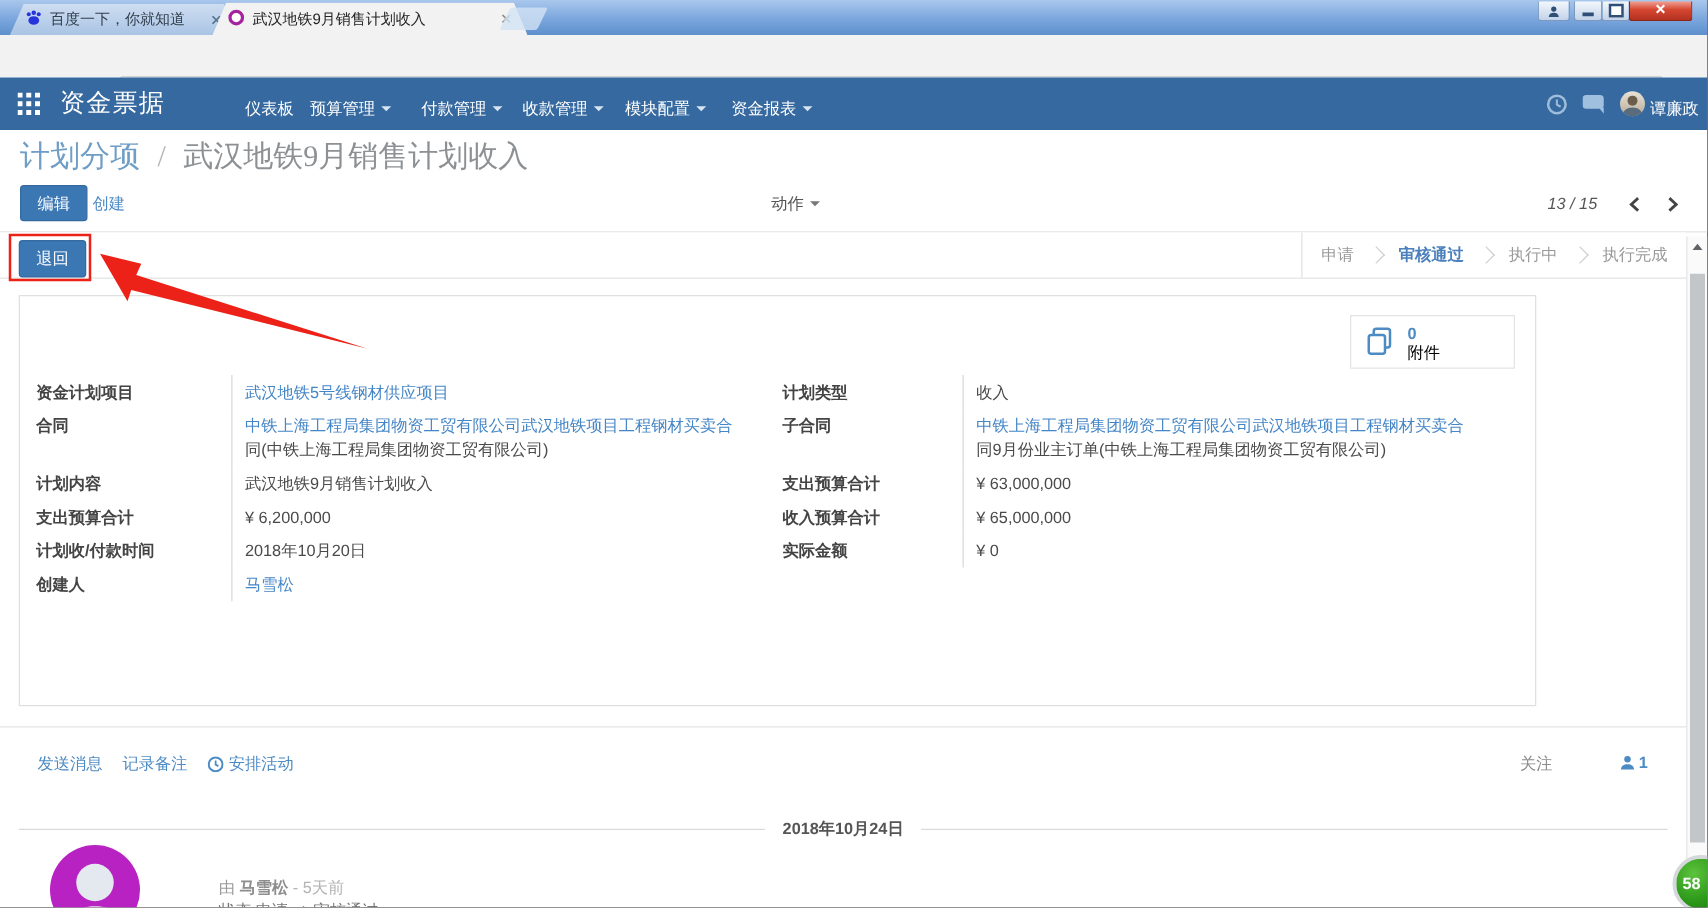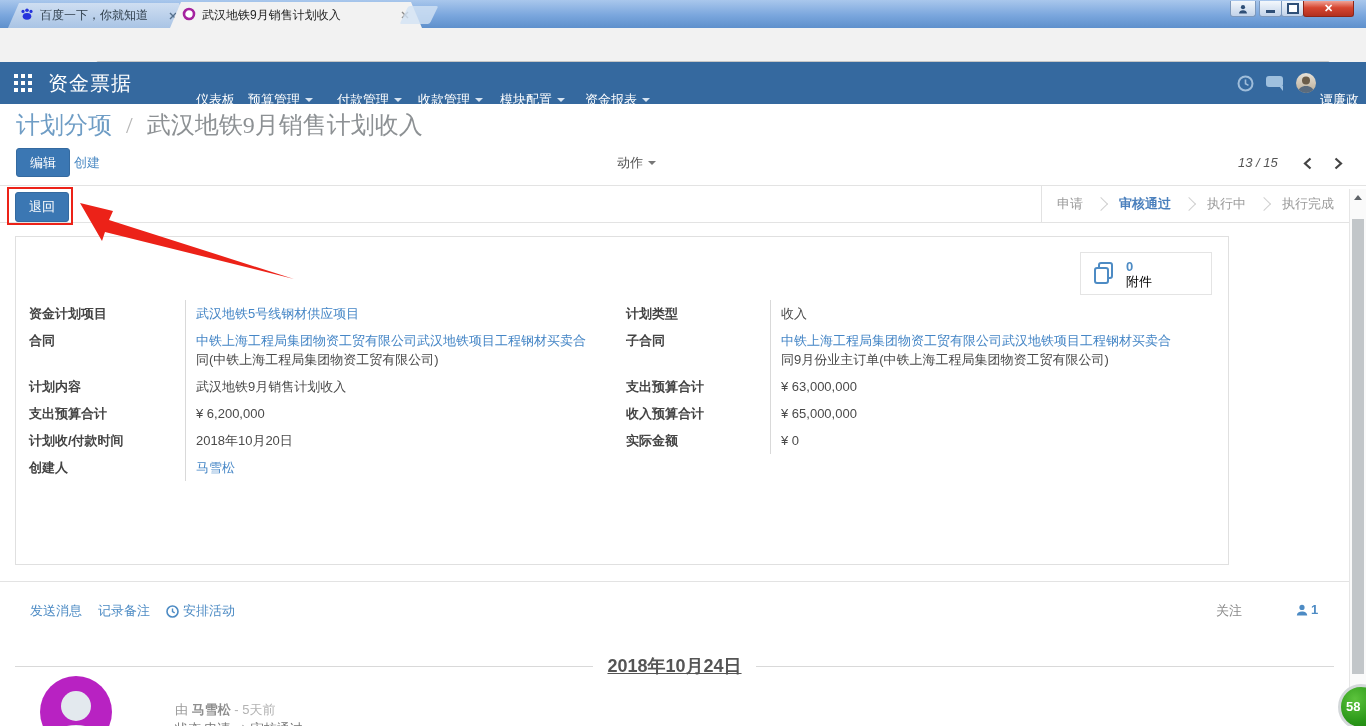--- a/index.html
+++ b/index.html
@@ -28,21 +28,21 @@
   .omnibox{position:absolute;left:96px;top:33px;width:1232px;height:23px;background:#fff;
     border:1px solid #c6c6c6;border-radius:2px;display:flex;align-items:center;}
   .omnibox .urltext{margin-left:8px;font-size:14px;white-space:nowrap;overflow:hidden;flex:1;}
   .urlhost{color:#2e2e2e;}
   .urlrest{color:#9b9b9b;}
   .hambtn{position:absolute;left:1341px;top:38px;width:18px;height:14px;display:flex;flex-direction:column;justify-content:space-between;}
   .hambtn div{height:3px;background:#d2352b;border-radius:1px;}
   
   .navbar{position:absolute;left:0;top:62px;width:1366px;height:42px;background:#35699f;color:#fff;}
   .brand{position:absolute;left:48px;top:0;line-height:42px;font-size:20px;letter-spacing:1px;}
-  .navitem{position:absolute;top:17px;line-height:42px;font-size:13px;white-space:nowrap;color:#fff;}
+  .navitem{position:absolute;top:4px;line-height:42px;font-size:13px;white-space:nowrap;color:#fff;}
   .navcaret{display:inline-block;width:0;height:0;border-left:4px solid transparent;
     border-right:4px solid transparent;border-top:4px solid #d7e4f1;margin-left:5px;vertical-align:2px;}
   
   .cpanel{position:absolute;left:0;top:104px;width:1366px;height:82px;background:#fff;border-bottom:1px solid #e3e3e3;box-sizing:border-box;}
   .breadcrumb{position:absolute;left:16px;top:5px;font-size:24px;white-space:nowrap;font-family:Liberation Serif, serif;}
   .bc-parent{color:#6f9dc5;}
   .bc-sep{color:#b5b5b5;margin:0 8px;}
   .bc-current{color:#8d9194;}
   .btn-primary{background:#3b77b3;color:#fff;border:1px solid #346aa0;border-radius:3px;
     font-size:13px;height:29px;padding:0 13px;display:inline-flex;align-items:center;box-sizing:border-box;}
@@ -79,21 +79,21 @@
   a.olink{color:#4586c6;text-decoration:none;display:inline-block;}
   .l1{display:block;color:#4586c6;}
   .l2{display:block;color:#4a4a4a;}
   
   .chatter{position:absolute;left:0;top:581px;width:1349px;height:145px;border-top:1px solid #e3e3e3;background:#fff;}
   .chatbtn{position:absolute;top:20px;color:#4d8bc4;font-size:13px;display:flex;align-items:center;gap:4px;}
   .followlbl{position:absolute;left:1216px;top:20px;color:#8a8a8a;}
   .followers{position:absolute;left:1296px;top:20px;color:#4d8bc4;font-weight:bold;display:flex;align-items:center;gap:3px;}
   .datediv{position:absolute;left:15px;right:15px;top:72px;display:flex;align-items:center;}
   .datediv .line{flex:1;border-top:1px solid #d9d9d9;height:0;}
-  .datediv .dtxt{margin:0 14px;color:#555;font-weight:bold;font-size:18px;text-decoration:underline;}
+  .datediv .dtxt{margin:0 14px;color:#555;font-weight:bold;font-size:13px;}
   .msg-avatar{position:absolute;left:40px;top:94px;width:72px;height:72px;border-radius:50%;
     background:#b822c2;overflow:hidden;}
   .msg-head{position:absolute;left:175px;top:119px;color:#9a9a9a;white-space:nowrap;}
   .msg-head .author{font-weight:bold;color:#8e8e8e;}
   .msg-head .time{color:#b3b3b3;}
   .msg-body{position:absolute;left:175px;top:138px;color:#777;}
   
   .scrollbar{position:absolute;left:1349px;top:189px;width:17px;height:537px;background:#fafafa;border-left:1px solid #e6e6e6;box-sizing:border-box;}
   .scroll-up{position:absolute;left:4px;top:6px;width:0;height:0;border-left:4px solid transparent;
     border-right:4px solid transparent;border-bottom:5px solid #5f6368;}

